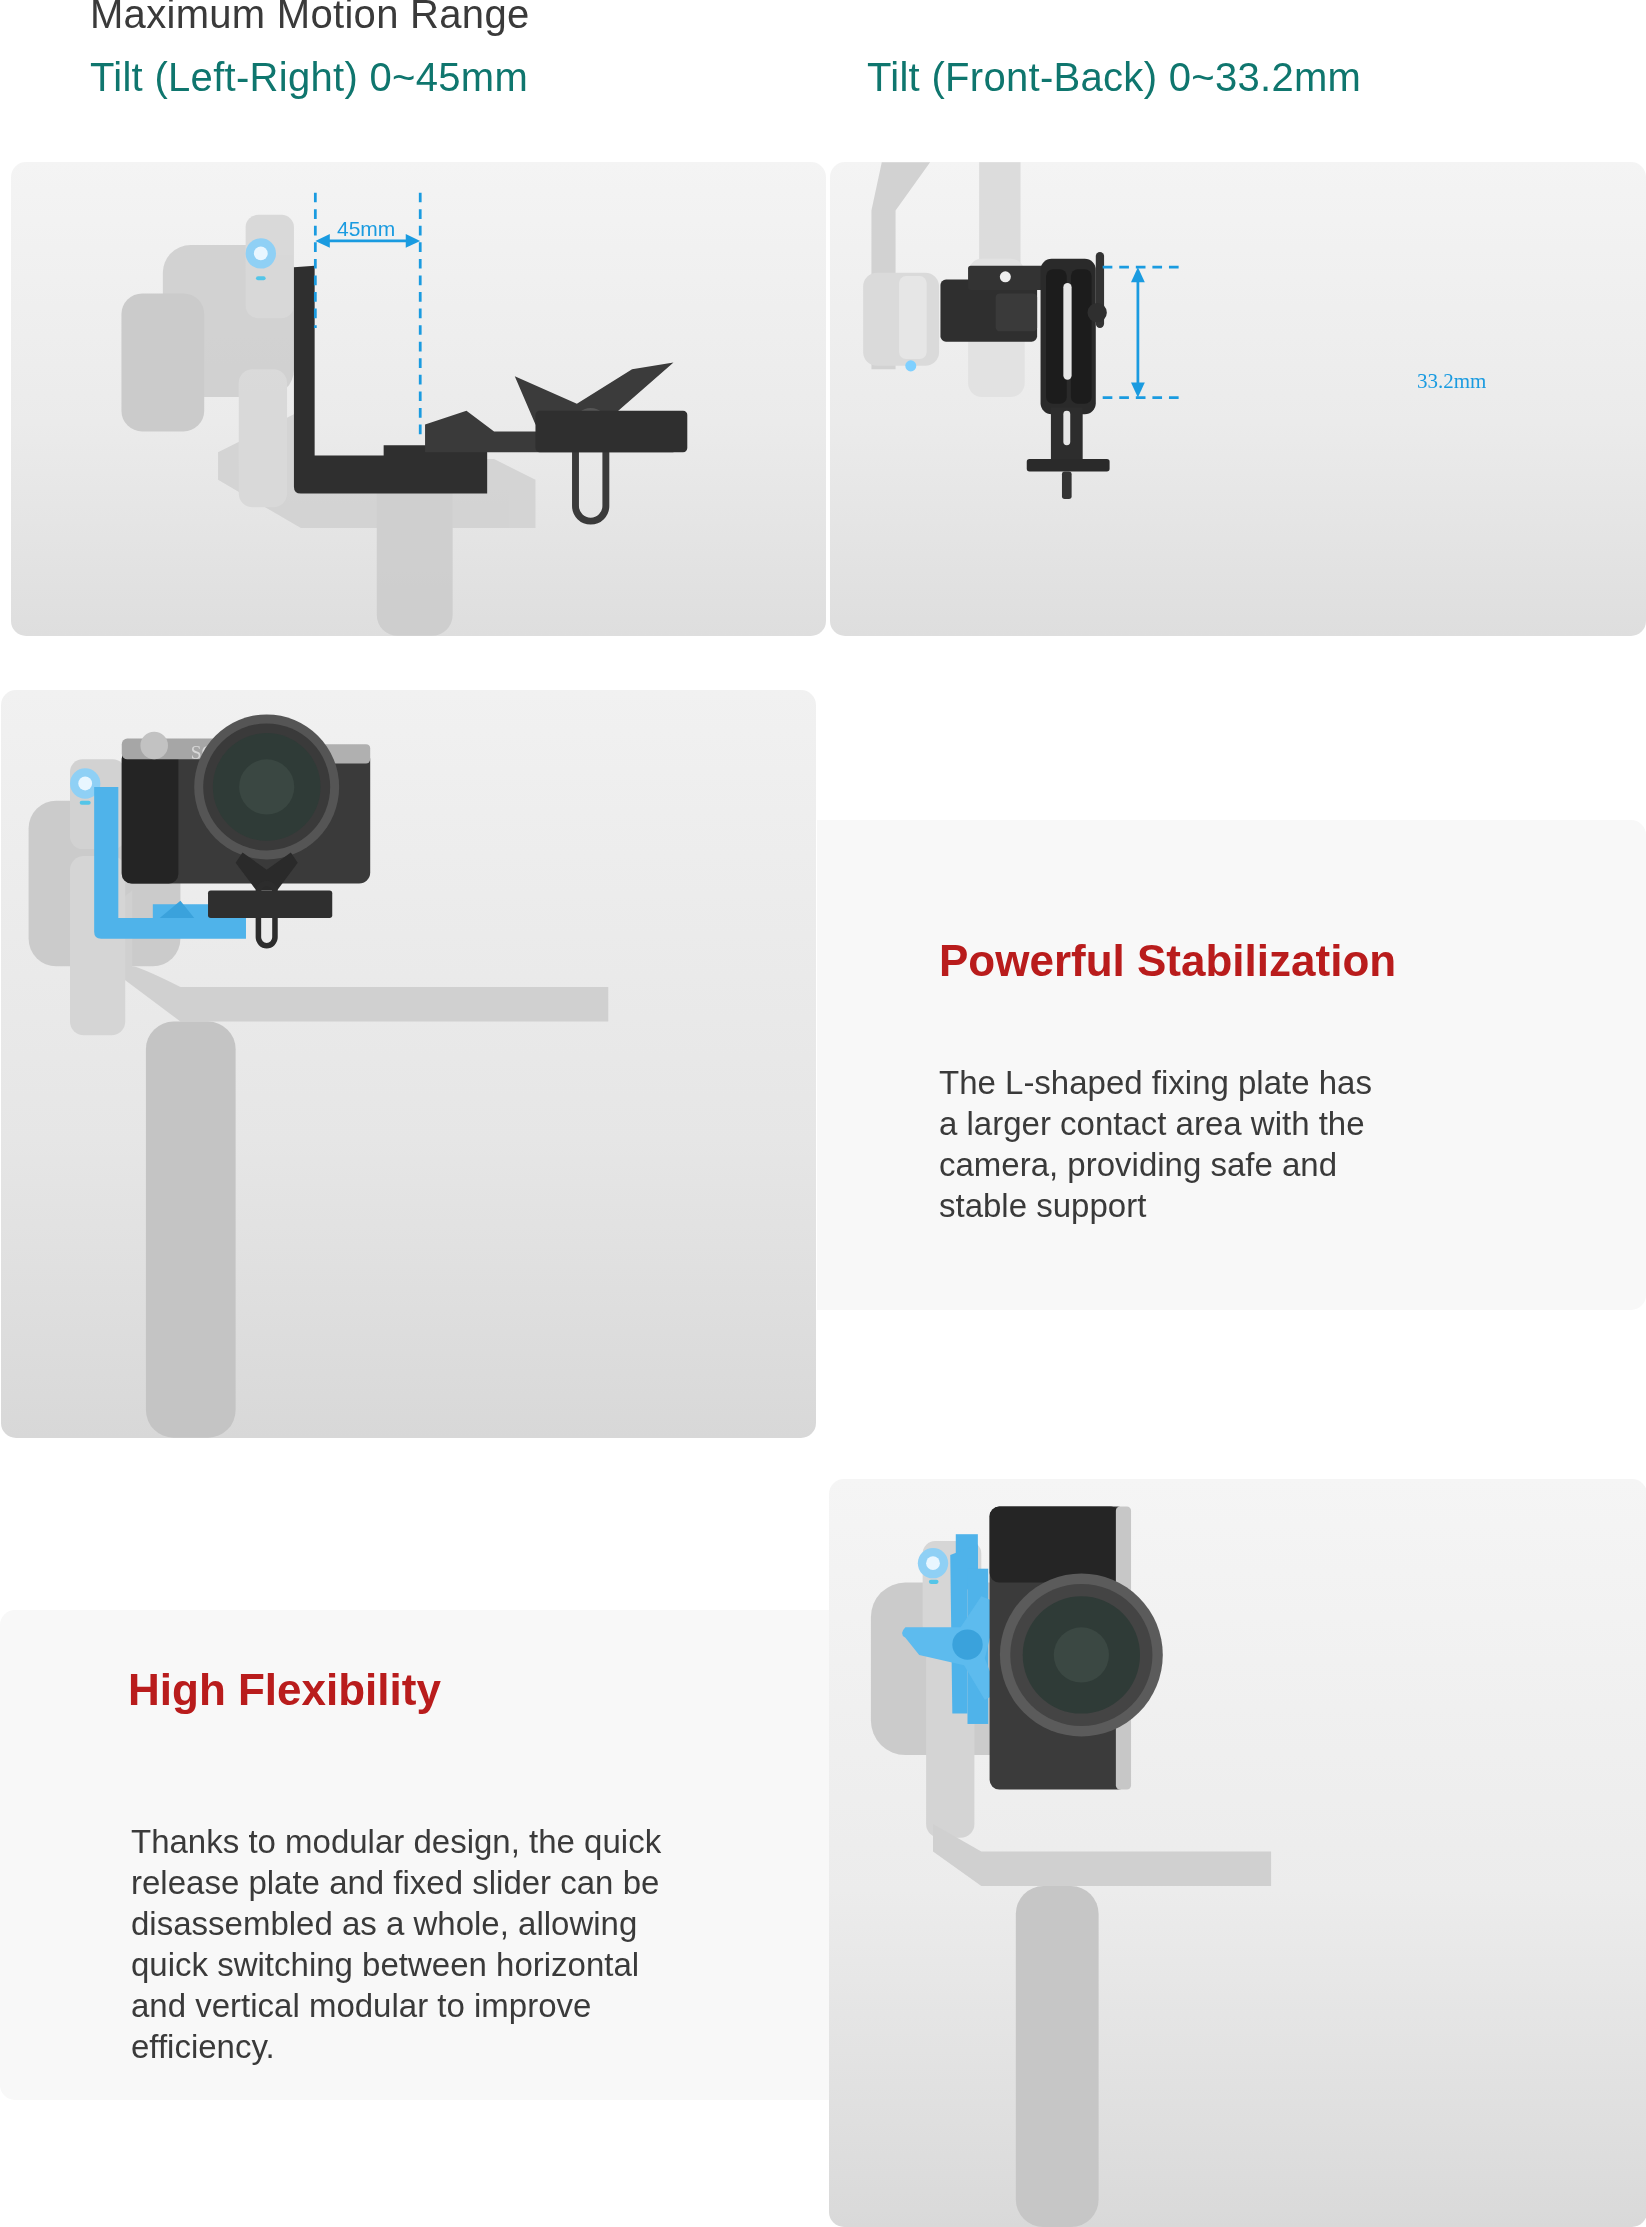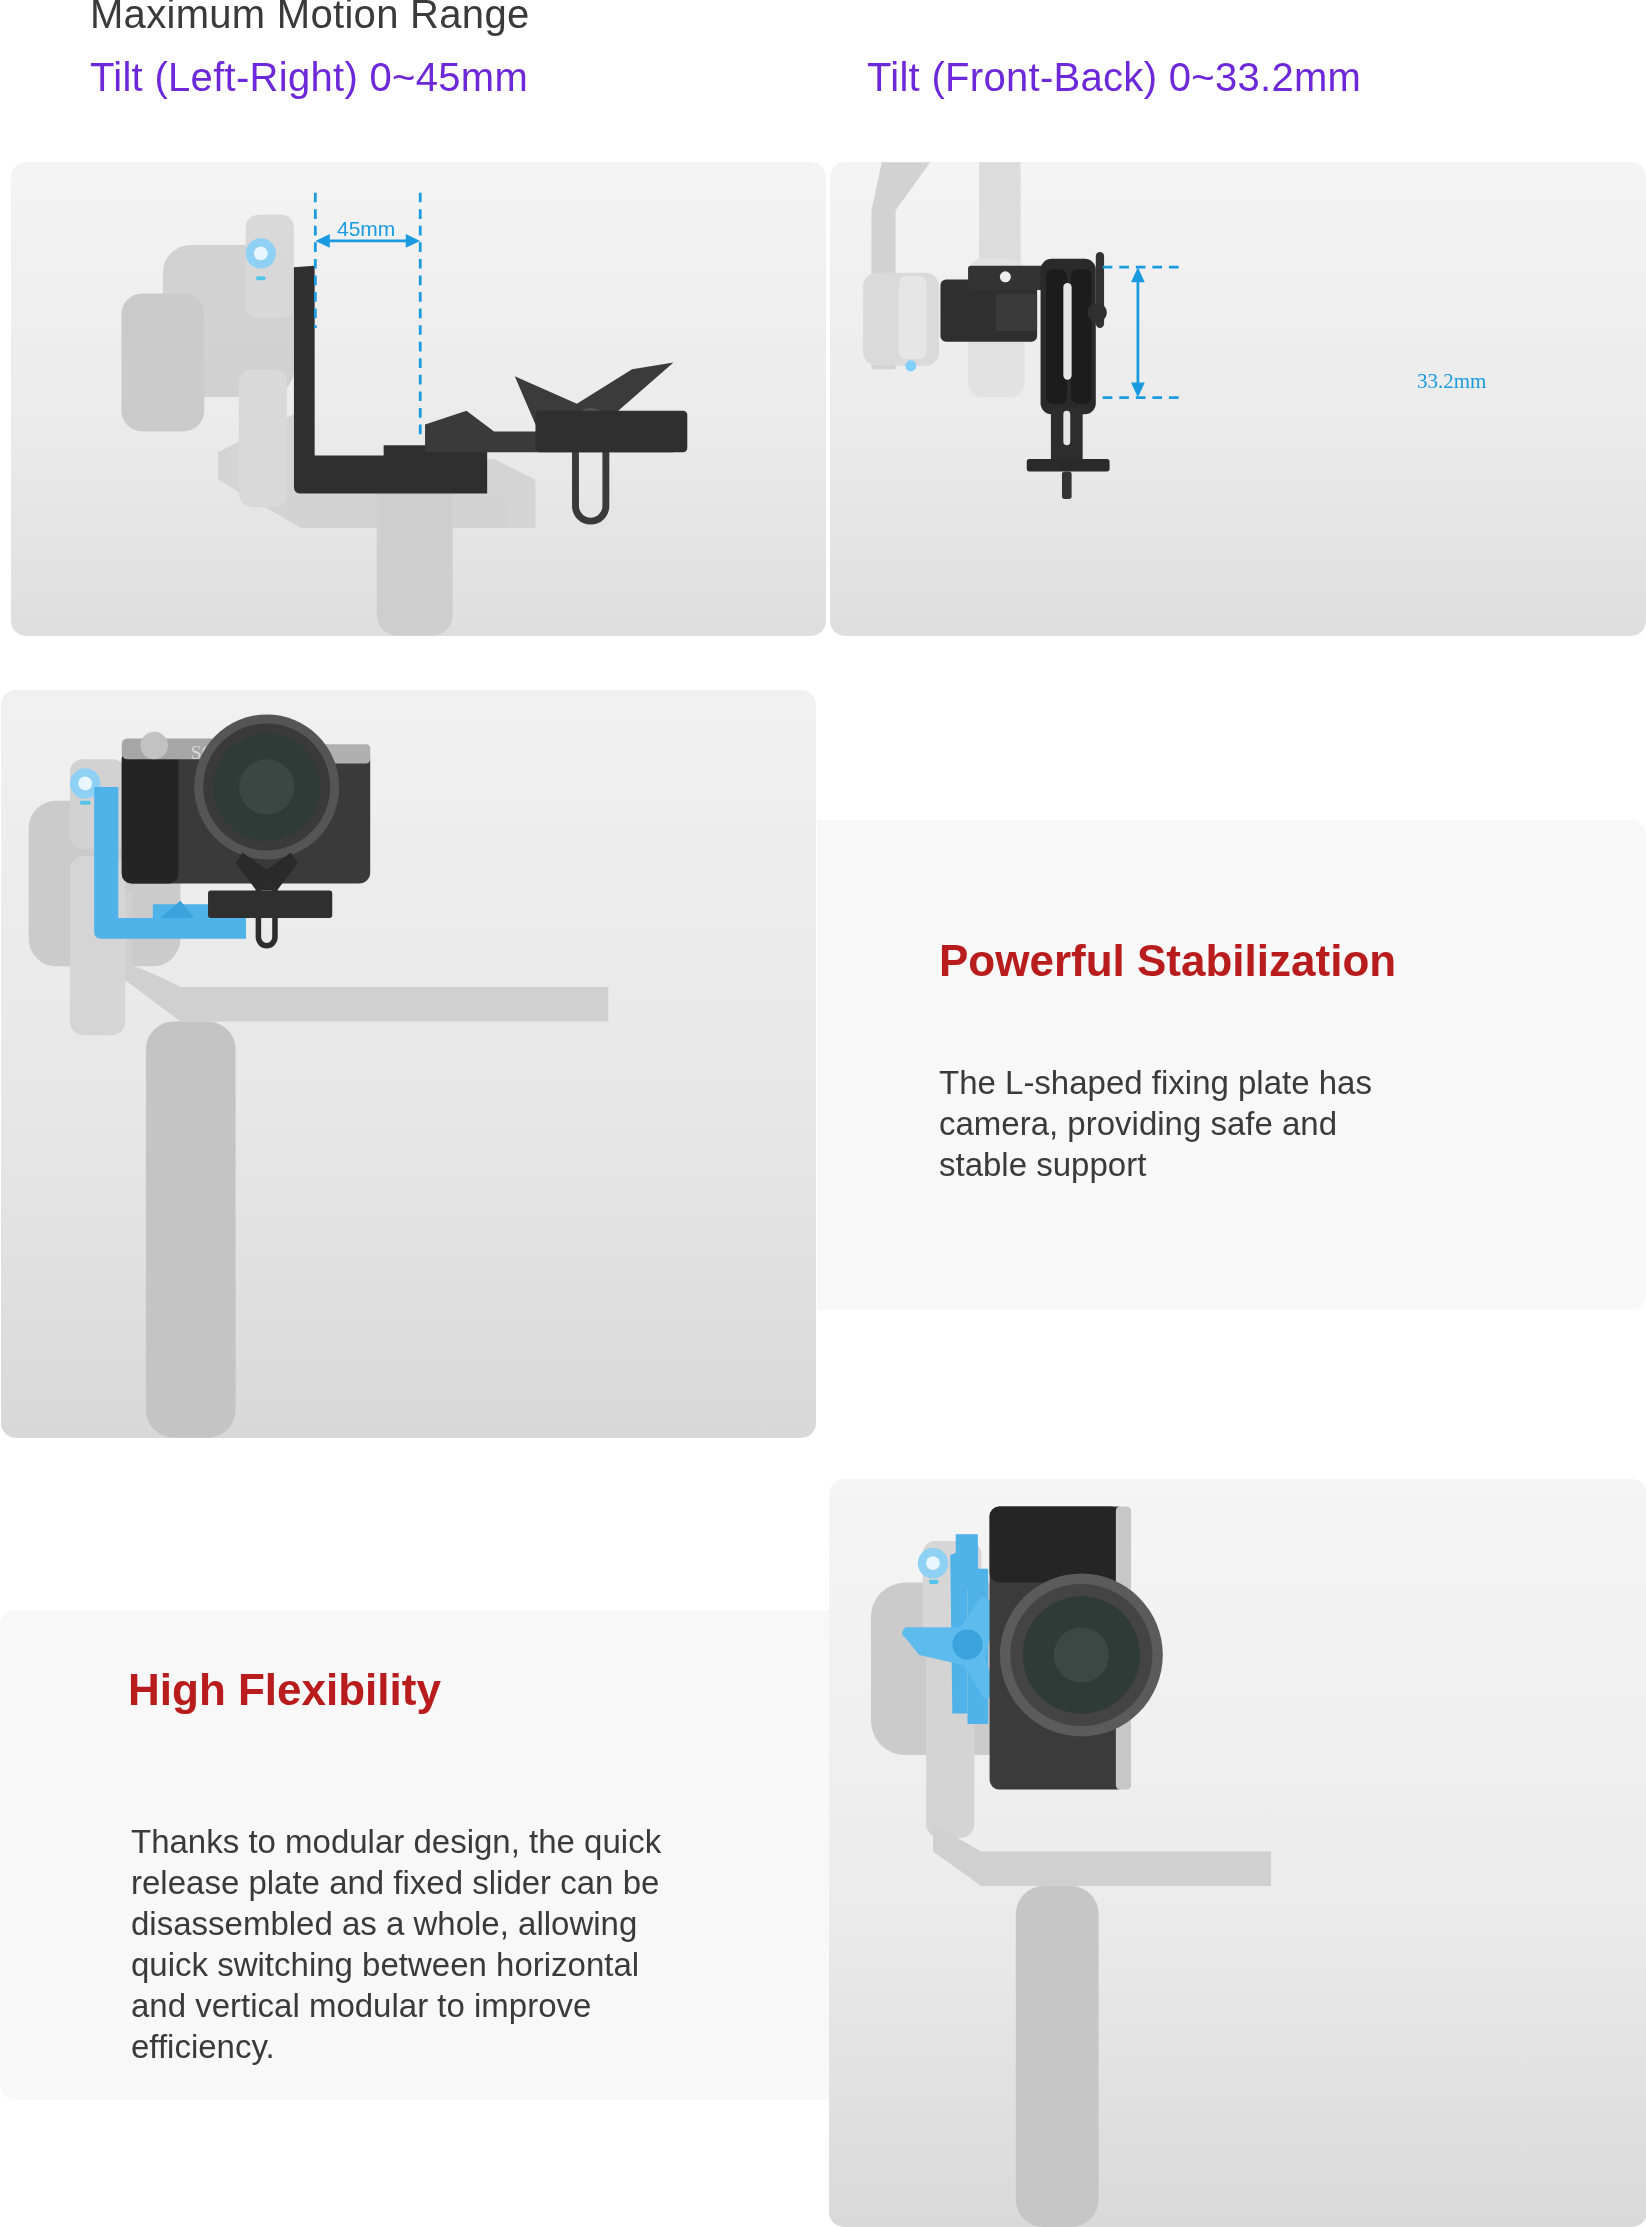--- a/index.html
+++ b/index.html
@@ -2,21 +2,21 @@
 <html style="font-size:11px"><head>
 <meta charset="utf-8">
 <style>
   * { box-sizing: border-box; margin: 0; padding: 0; }
   html, body { width: 1646px; height: 2227px; background: #ffffff; overflow: hidden; }
   body { position: relative; font-family: "Liberation Sans", "DejaVu Sans", sans-serif; color: #333333; }
 
   .abs { position: absolute; }
 
   .hdr-title { left: 90px; top: -9.7px; font-size: 40px; line-height: 48px; color: #3a3a3a; white-space: nowrap; letter-spacing: 0.3px; }
-  .hdr-sub { top: 52px; font-size: 40px; line-height: 50px; color: #6d28d9; white-space: nowrap; letter-spacing: 0.3px; }
+  .hdr-sub { top: 52px; font-size: 40px; line-height: 50px; color: #0f766e; white-space: nowrap; letter-spacing: 0.3px; }
   .hdr-sub.left { left: 90px; }
   .hdr-sub.right { left: 867px; }
 
   .img-card {
     position: absolute; overflow: hidden; border-radius: 15px;
     background: linear-gradient(180deg, #f4f4f4 0%, #ebebeb 55%, #dedede 100%);
   }
   .card1 { left: 11px; top: 162px; width: 815px; height: 474px; }
   .card2 { left: 830px; top: 162px; width: 816px; height: 474px; }
   .card3 { left: 1.4px; top: 690px; width: 815px; height: 748px; background: linear-gradient(180deg,#f1f1f1 0%, #e6e6e6 60%, #d8d8d8 100%); }
@@ -148,20 +148,21 @@
     <path d="M350 235 L385 260 L420 235 L430 250 L400 290 L370 290 L340 250 Z" fill="#2a2a2a"></path>
     <rect x="373" y="280" width="24" height="90" rx="12" fill="none" stroke="#2c2c2c" stroke-width="8"></rect>
     <rect x="300" y="290" width="180" height="40" rx="4" fill="#2f2f2f"></rect>
   </svg>
 </div>
 
 <div class="text-card tc1">
   <div class="tc-heading">Powerful Stabilization</div>
   <div class="tc-body">
     <span>The L-shaped fixing plate has</span>
+    <span>a larger contact area with the</span>
     <span>camera, providing safe and</span>
     <span>stable support</span>
   </div>
 </div>
 
 <div class="text-card tc2">
   <div class="tc-heading">High Flexibility</div>
   <div class="tc-body">
     <span>Thanks to modular design, the quick</span>
     <span>release plate and fixed slider can be</span>

